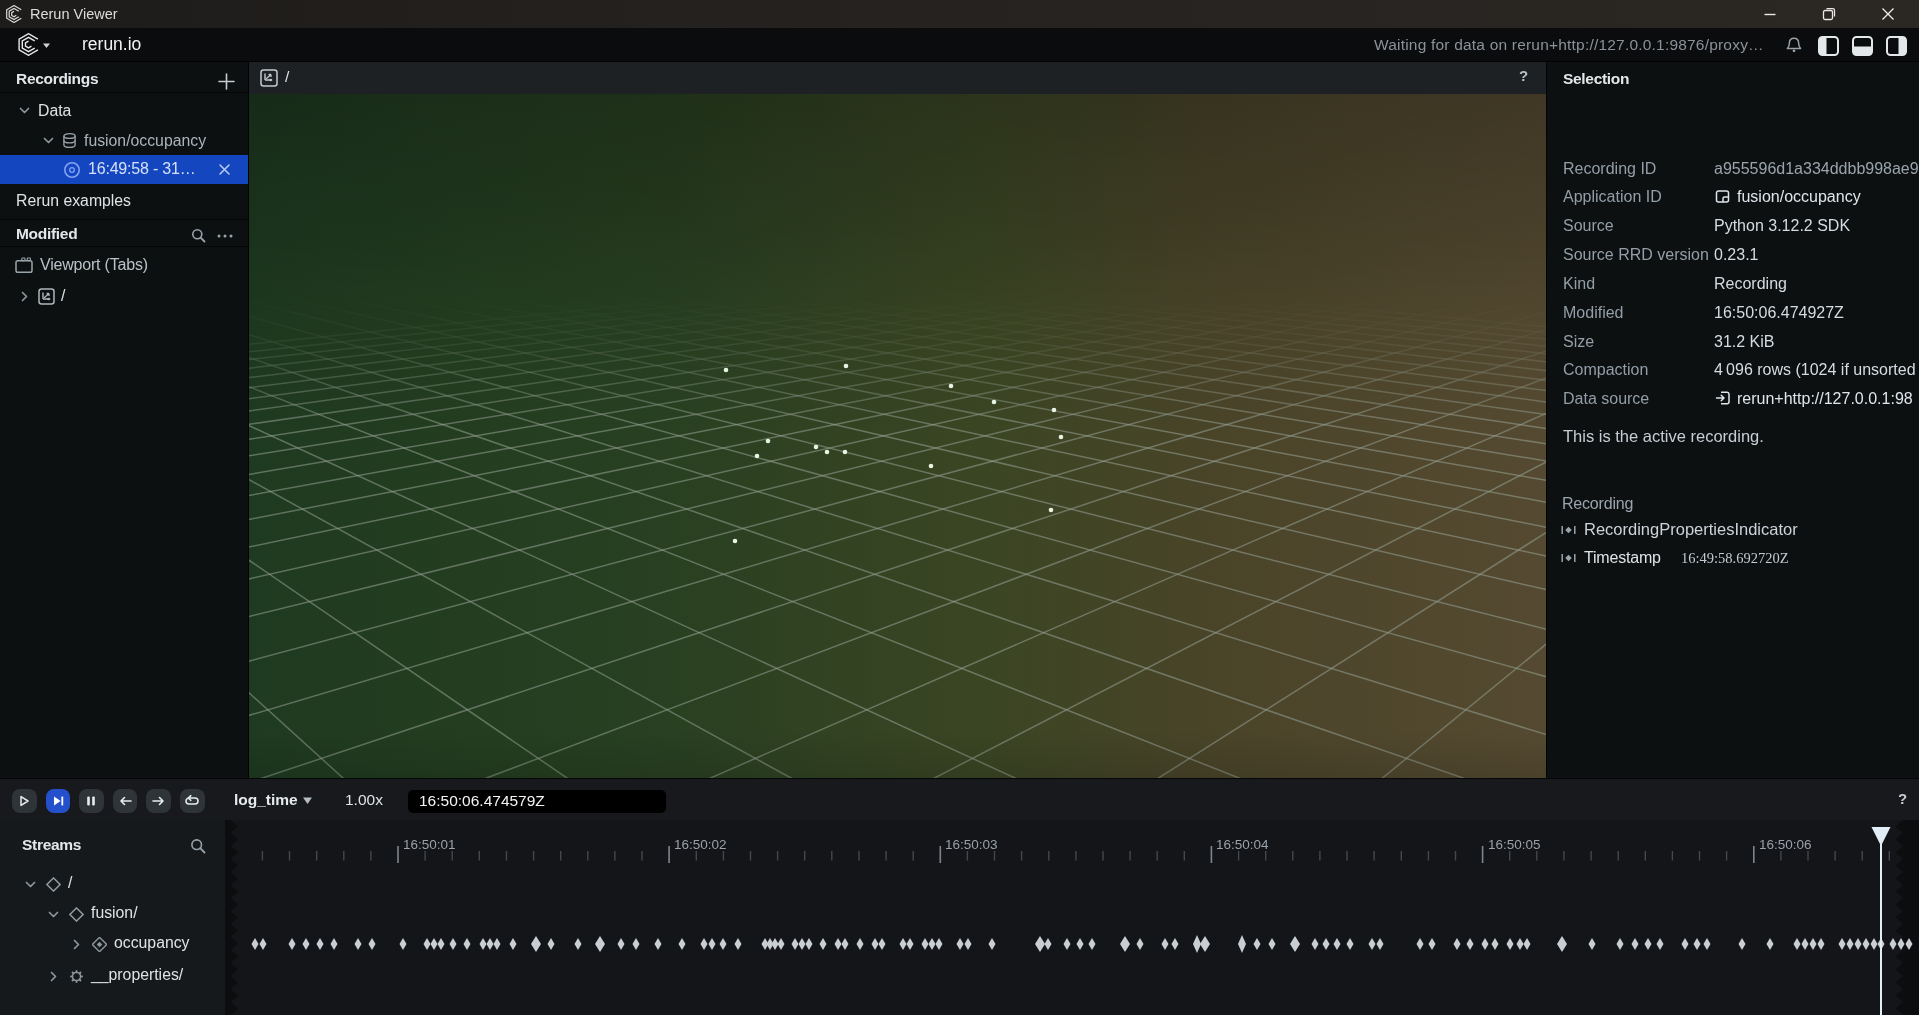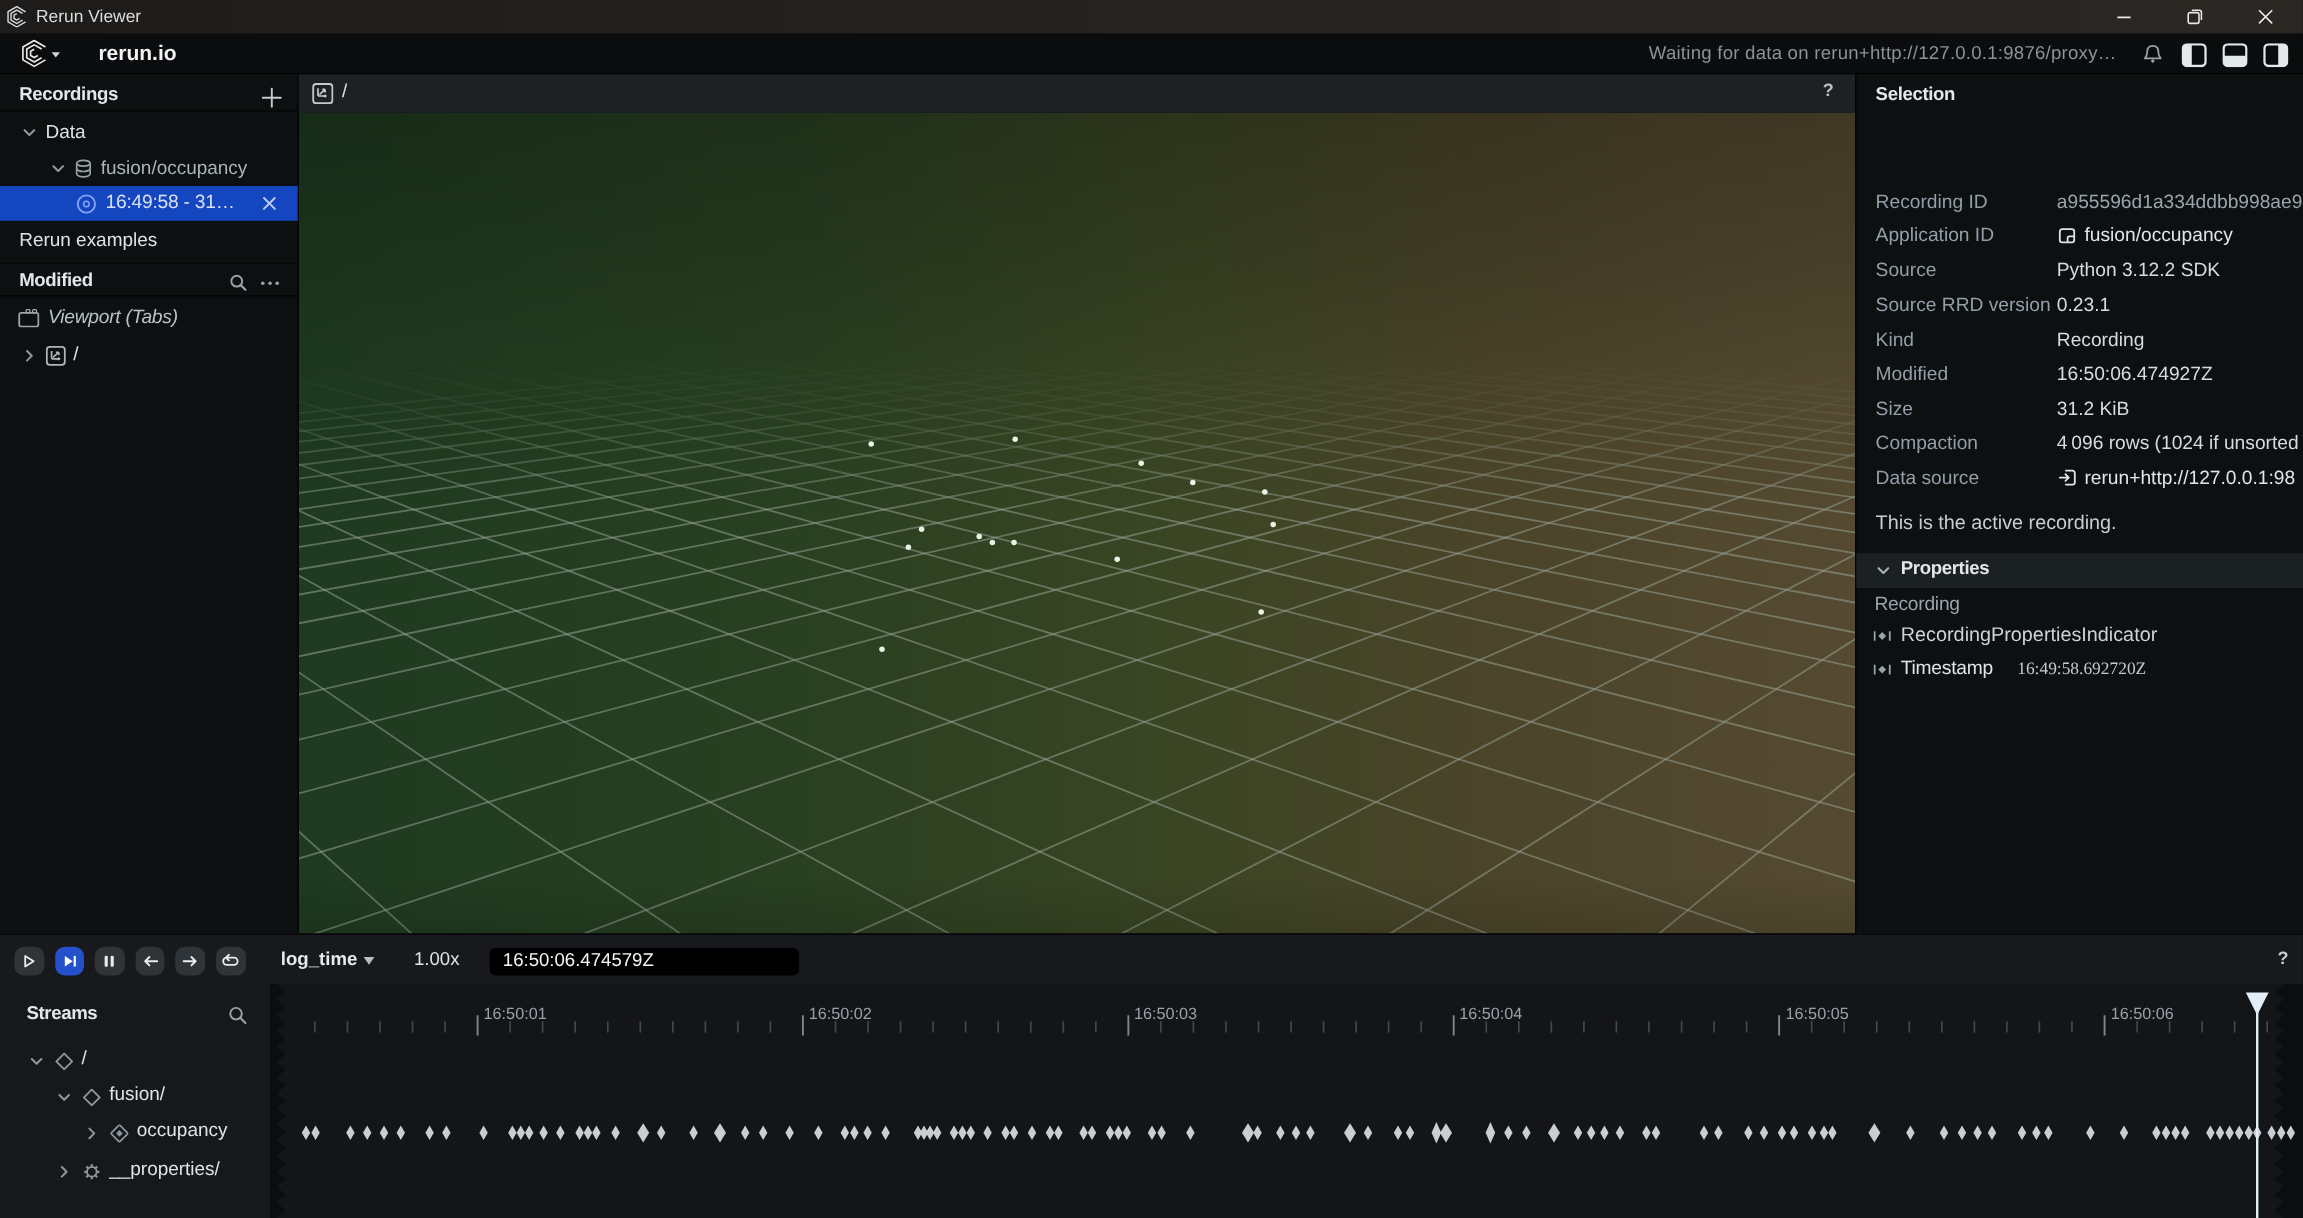--- a/index.html
+++ b/index.html
@@ -53,21 +53,21 @@
         <path d="M20.9 16.9 L11.5 22.3 L2.1 16.9 L2.1 6.1 L11.5 0.7 L20.9 6.1" stroke="#e8e8e8" stroke-width="1.4" fill="none"></path>
         <path d="M17.7 15.1 L11.5 18.6 L5.3 15.1 L5.3 7.9 L11.5 4.4 L17.7 7.9" stroke="#e8e8e8" stroke-width="1.4" fill="none"></path>
         <path d="M14.5 13.2 L11.5 14.9 L8.5 13.2 L8.5 9.8 L11.5 8.1" stroke="#e8e8e8" stroke-width="1.4" fill="none"></path>
       </svg>
     </div>
   <div class="abs icon" style="left:42px;top:13px">
       <svg width="9" height="9" viewBox="0 0 9 9" xmlns="http://www.w3.org/2000/svg" style="">
         <path d="M1 2.5 L4.5 7 L8 2.5 Z" fill="#cfd3d7"></path>
       </svg>
     </div>
-  <div class="abs" style="left:82px;top:6px;font-size:17.5px;font-weight:700;color:#f2f3f4">rerun.io</div>
+  <div class="abs" style="left:82px;top:6px;font-size:17.5px;font-weight:400;color:#f2f3f4">rerun.io</div>
   <div class="abs" style="left:1374px;top:8px;font-size:15.5px;letter-spacing:0.2px;color:#8b929a">Waiting for data on rerun+http://127.0.0.1:9876/proxy…</div>
   <div class="abs icon" style="left:1785px;top:8px">
       <svg width="18" height="18" viewBox="0 0 18 18" xmlns="http://www.w3.org/2000/svg" style="">
         <path d="M9.0 2.2 c-3.1 0 -4.6 2.2 -4.6 4.8 c0 3.1 -1.1 4.6 -2 5.6 h13.2 c-0.9 -1 -2 -2.5 -2 -5.6 c0 -2.6 -1.5 -4.8 -4.6 -4.8 z" stroke="#99a1a8" stroke-width="1.5" fill="none" stroke-linejoin="round"></path>
 <circle cx="9.0" cy="14.8" r="1.4" fill="#99a1a8"></circle>
       </svg>
     </div>
   <div class="abs icon" style="left:1818px;top:8px">
       <svg width="21" height="20" viewBox="0 0 21 20" xmlns="http://www.w3.org/2000/svg" style="">
         <rect x="1" y="1" width="19" height="18" rx="3.5" stroke="#e3e8ea" stroke-width="2" fill="none"></rect>
@@ -146,21 +146,21 @@
       </svg>
     </div>
   <div class="divider" style="top:184px"></div>
   <div class="abs icon" style="left:15px;top:195px">
       <svg width="18" height="16" viewBox="0 0 18 16" xmlns="http://www.w3.org/2000/svg" style="">
         <rect x="1" y="3.8" width="16" height="11.4" rx="1.8" stroke="#9aa4ab" stroke-width="1.5" fill="none"></rect>
 <rect x="6.8" y="1" width="3.2" height="2.6" rx="0.7" stroke="#9aa4ab" stroke-width="1.1" fill="none"></rect>
 <rect x="12.2" y="1" width="3.2" height="2.6" rx="0.7" stroke="#9aa4ab" stroke-width="1.1" fill="none"></rect>
       </svg>
     </div>
-  <div class="abs" style="left:40px;top:194px;font-size:16px;letter-spacing:-0.2px;font-style:italic;color:#b9c2c9">Viewport (Tabs)</div>
+  <div class="abs" style="left:40px;top:194px;font-size:16px;letter-spacing:-0.2px;color:#b9c2c9">Viewport (Tabs)</div>
   <div class="abs icon" style="left:19px;top:229px">
       <svg width="11" height="11" viewBox="0 0 11 11" xmlns="http://www.w3.org/2000/svg" style="">
         <path d="M3.5 1.5 L7.5 5.5 L3.5 9.5" stroke="#8d979e" stroke-width="1.7" fill="none" stroke-linecap="round" stroke-linejoin="round"></path>
       </svg>
     </div>
   <div class="abs icon" style="left:38px;top:226px">
       <svg width="17" height="17" viewBox="0 0 17 17" xmlns="http://www.w3.org/2000/svg" style="">
         <rect x="1" y="1" width="15" height="15" rx="2.5" stroke="#aeb7bd" stroke-width="1.5" fill="none"></rect>
 <path d="M5 4.5 V11 M5 11 L11.5 11" stroke="#aeb7bd" stroke-width="1.4" fill="none"></path>
 <path d="M6.2 9.8 L11 5.5 M11 5.5 L11 8 M11 5.5 L8.6 5.5 M9.3 11 l2.2 0 m-1 -1 l1.2 1 l-1.2 1" stroke="#aeb7bd" stroke-width="1.3" fill="none" stroke-linejoin="round"></path>
@@ -315,28 +315,20 @@
       <div class="abs" style="left:16px;top:328px;font-size:16px;color:#939ea8">Data source</div>
       <div class="abs icon" style="left:167px;top:327px">
         <svg width="18" height="18" viewBox="0 0 18 18" xmlns="http://www.w3.org/2000/svg" style="">
           <path d="M7 3.2 h6 a2 2 0 0 1 2 2 v7.6 a2 2 0 0 1 -2 2 h-6" stroke="#dfe5ea" stroke-width="1.5" fill="none"></path>
 <path d="M2.5 9 h7.5 m-2.8 -2.8 l2.8 2.8 l-2.8 2.8" stroke="#dfe5ea" stroke-width="1.5" fill="none" stroke-linecap="round" stroke-linejoin="round"></path>
         </svg>
       </div>
       <div class="abs" style="left:190px;top:328px;font-size:16px"><span style="color:#dfe5ea;white-space:nowrap">rerun+http://127.0.0.1:98</span></div>
     </div>
   <div class="abs" style="left:16px;top:365px;font-size:16.5px;color:#c6cdd4">This is the active recording.</div>
-  <div class="abs" style="left:0;top:399px;width:373px;height:29px;background:#1b2023">
-    <div class="abs icon" style="left:17px;top:9px">
-        <svg width="11" height="11" viewBox="0 0 11 11" xmlns="http://www.w3.org/2000/svg" style="">
-          <path d="M1.5 3.5 L5.5 7.5 L9.5 3.5" stroke="#aab3ba" stroke-width="1.7" fill="none" stroke-linecap="round" stroke-linejoin="round"></path>
-        </svg>
-      </div>
-    <div class="abs hdr" style="left:37px;top:4px">Properties</div>
-  </div>
   <div class="abs" style="left:15px;top:433px;font-size:16px;letter-spacing:-0.2px;color:#9aa4ad">Recording</div>
   <div class="abs icon" style="left:14px;top:462px">
       <svg width="15" height="12" viewBox="0 0 15 12" xmlns="http://www.w3.org/2000/svg" style="">
         <line x1="1.2" y1="2" x2="1.2" y2="10" stroke="#9aa4ab" stroke-width="1.5"></line>
 <line x1="13.8" y1="2" x2="13.8" y2="10" stroke="#9aa4ab" stroke-width="1.5"></line>
 <rect x="5.2" y="3.7" width="4.6" height="4.6" transform="rotate(45 7.5 6)" fill="#9aa4ab"></rect>
       </svg>
     </div>
   <div class="abs" style="left:37px;top:458px;font-size:16.5px;color:#ccd3d9">RecordingPropertiesIndicator</div>
   <div class="abs icon" style="left:14px;top:490px">

